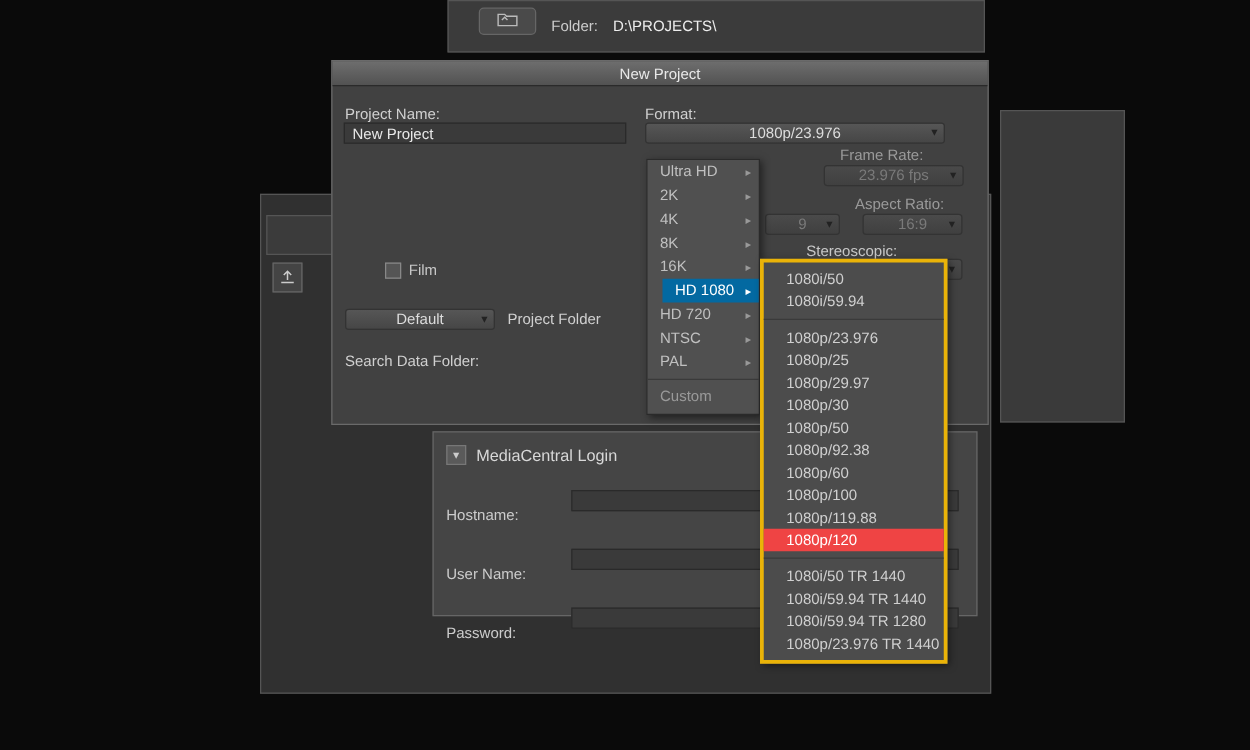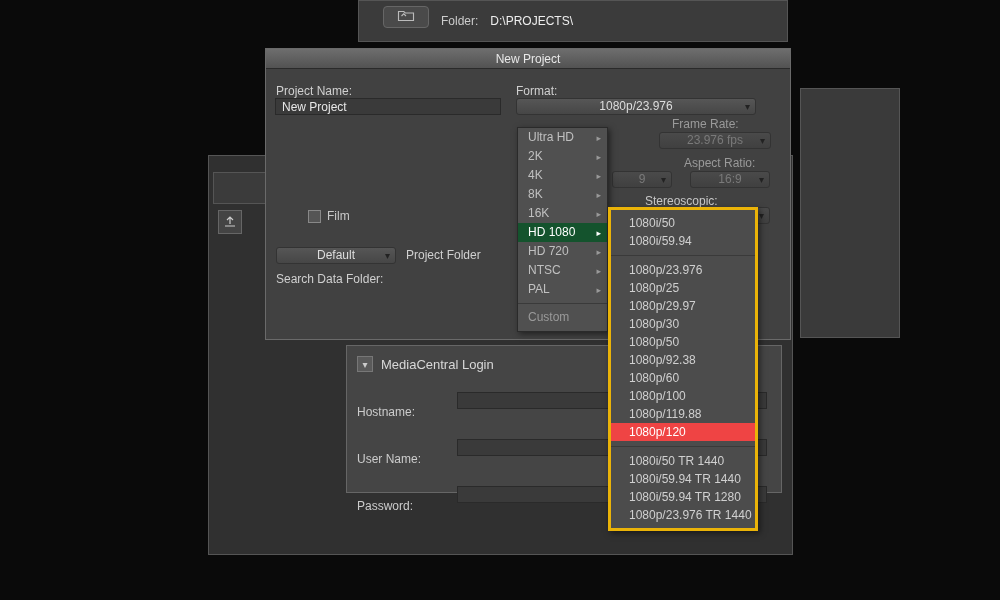--- a/index.html
+++ b/index.html
@@ -32,21 +32,21 @@
     .right-panel { position: absolute; top: 88px; left: 800px; width: 100px; height: 250px; background: #3a3a3a; border: 1px solid #555; }
 
     
     .dim { color: #7a7a7a !important; }
     .dim-box { background: linear-gradient(#4a4a4a, #404040); }
 
     
     .menu-1 { position: absolute; top: 127px; left: 517px; width: 91px; background: #505050; border: 1px solid #2a2a2a; box-shadow: 2px 2px 6px rgba(0,0,0,0.5); padding-bottom: 4px; }
     .menu-1-item { height: 19px; padding: 0 10px; color: #c0c0c0; font-size: 12px; line-height: 19px; position: relative; }
     .menu-1-item.has-sub::after { content: "▸"; position: absolute; right: 6px; top: 1px; font-size: 9px; color: #999; }
-    .menu-1-item.highlighted { background: #14532d; color: #fff; }
+    .menu-1-item.highlighted { background: #0369a1; color: #fff; margin-left: 12px; }
     .menu-1-item.highlighted::after { color: #fff; }
     .menu-1-sep { height: 1px; background: #3a3a3a; margin: 4px 0; }
 
     .menu-2 { position: absolute; top: 207px; left: 608px; width: 150px; background: #4c4c4c; border: 3px solid #eab308; box-shadow: 2px 2px 6px rgba(0,0,0,0.5); padding: 4px 0; }
     .menu-2-item { height: 18px; padding: 0 18px; color: #d0d0d0; font-size: 12px; line-height: 18px; white-space: nowrap; }
     .menu-2-item.highlighted { background: #ef4444; color: #fff; }
     .menu-2-sep { height: 1px; background: #3a3a3a; margin: 5px 0; }
 
     
     .mc-panel { position: absolute; top: 345px; left: 346px; width: 436px; height: 148px; background: #454545; border: 1px solid #666; padding: 10px; }
@@ -123,21 +123,21 @@
   <span class="form-label" style="top:35px; left:250px;">Format:</span>
 
   <div class="text-input" style="top:49px; left:9px; width:226px;">New Project</div>
   <div class="dropdown" style="top:49px; left:250px; width:240px;">1080p/23.976</div>
 
   <div class="checkbox-wrap" style="top:160px; left:14px;">
     <span class="checkbox-box"></span>
     <span>Film</span>
   </div>
 
-  <span class="form-label" style="top:183px; left:10px;margin-top:40px;">Search Data Folder:</span>
+  <span class="form-label" style="top:193px; left:10px;margin-top:40px;">Search Data Folder:</span>
   <div class="dropdown" style="top:198px; left:10px; width:120px;">Default</div>
   <span class="form-label" style="top:199px; left:140px;">Project Folder</span>
 </div>
 
 <span class="behind-label" style="top:117px; left:672px;">Frame Rate:</span>
 <div class="dropdown dim-box dim behind-drop" style="top:132px; left:659px; width:112px;">23.976 fps</div>
 
 <span class="behind-label" style="top:156px; left:684px;">Aspect Ratio:</span>
 <div class="dropdown dim-box dim behind-drop" style="top:171px; left:612px; width:60px;">9</div>
 <div class="dropdown dim-box dim behind-drop" style="top:171px; left:690px; width:80px;">16:9</div>

